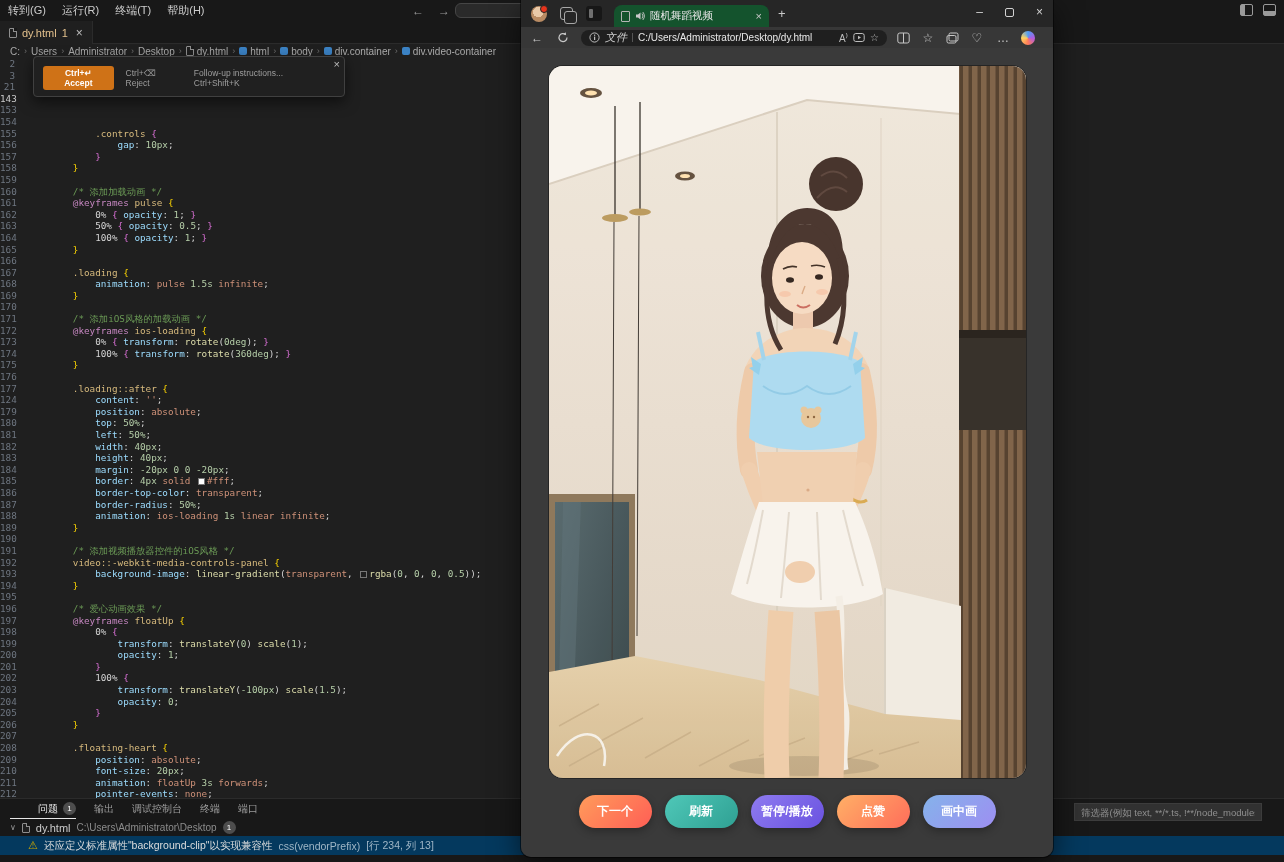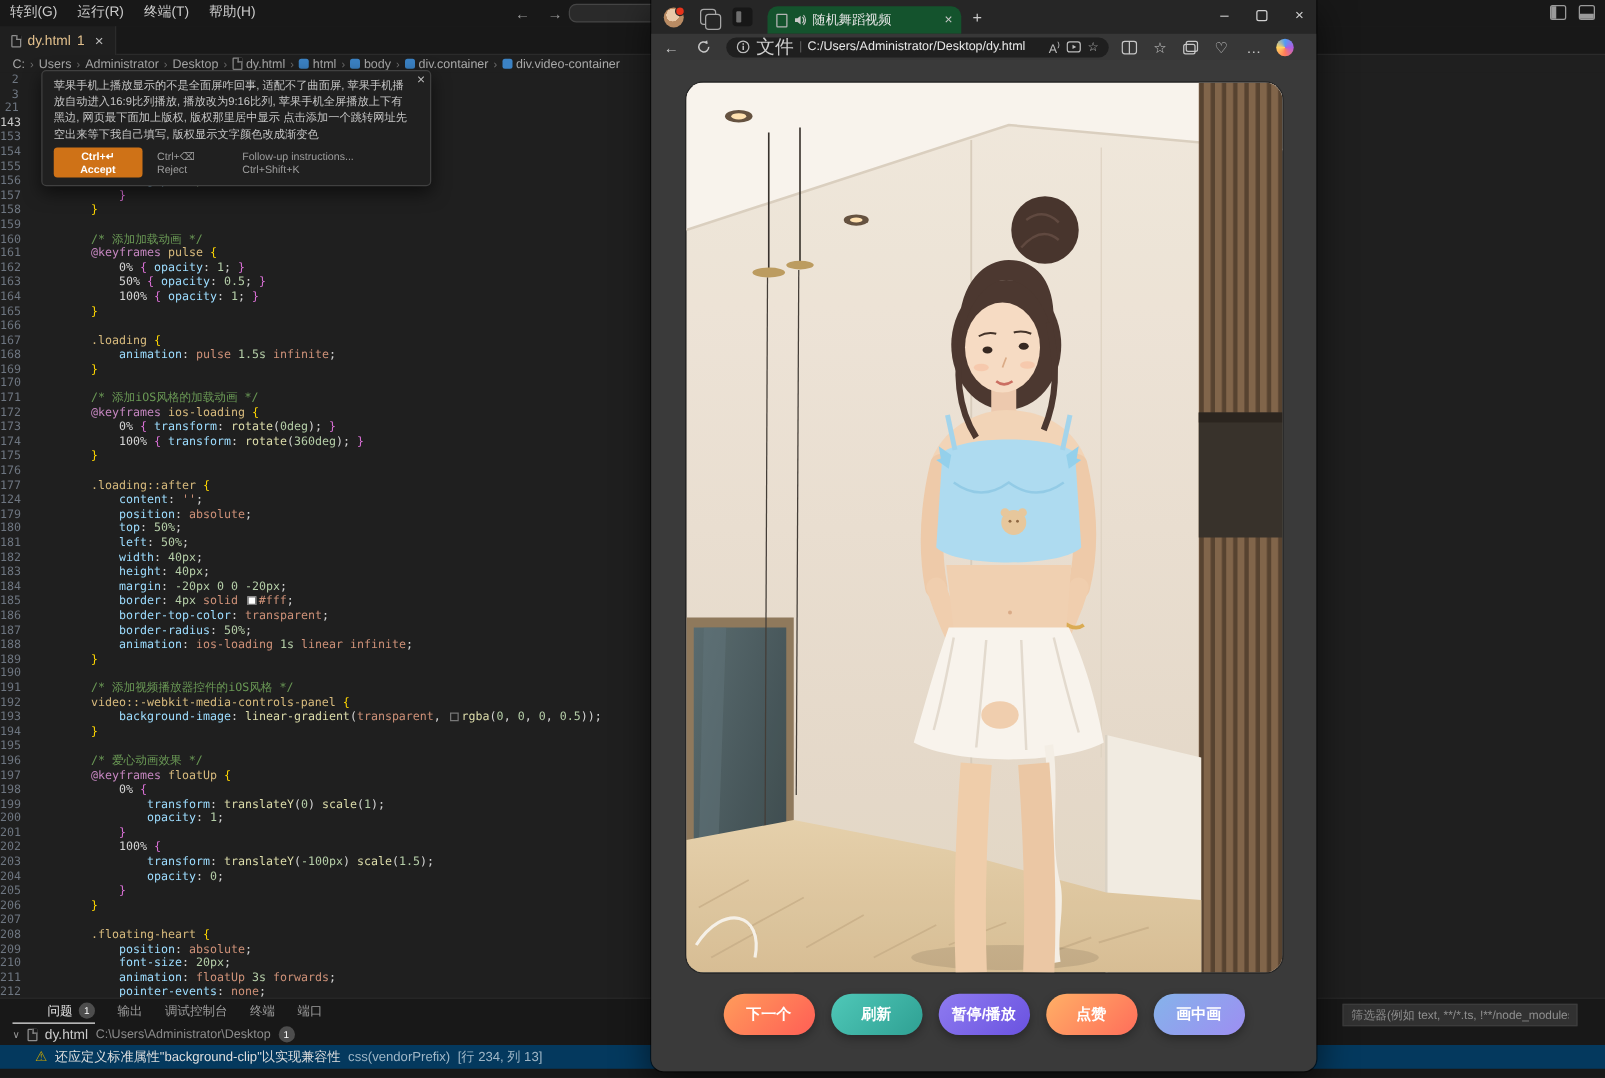--- a/index.html
+++ b/index.html
@@ -93,21 +93,21 @@
   .newtab { margin-left:9px; color:#c9c9c9; font-size:13px; }
   .win-controls { position:absolute; right:10px; top:3px; display:flex; gap:22px; align-items:center; height:18px; }
   .wc { color:#d2d2d2; font-size:12px; line-height:18px; }
   .wc-max { width:9px; height:9px; border:1px solid #d2d2d2; border-radius:2px; }
 
   .btoolbar { position:relative; height:21px; background:#373737; display:flex; align-items:center;
     padding:0 8px; gap:10px; }
   .tool-ic { color:#c8c8c8; font-size:12px; width:16px; text-align:center; flex:none; }
   .pill { height:16px; flex:none; width:306px; background:#1f1f1f; border-radius:9px; display:flex;
     align-items:center; padding:0 8px; gap:5px; }
-  .pill .scheme { color:#cfcfcf; font-size:15px; }
+  .pill .scheme { color:#cfcfcf; font-size:11px;font-style:italic; }
   .pill .div { width:1px; height:9px; background:#555; }
   .pill .url { color:#e8e8e8; font-size:10px; white-space:nowrap; overflow:hidden; flex:1; }
   .pill-ic { color:#bdbdbd; font-size:10px; flex:none; }
   .copilot { width:14px; height:14px; border-radius:50%; flex:none;
     background:conic-gradient(#4e9cf5,#b05ce0,#ff7a59,#ffd25e,#4e9cf5); }
   svg.ic { display:block; }
 
   .bpage { position:absolute; left:0; top:48px; right:0; bottom:0; background:#3a3a3a;
     border-radius:0 0 10px 10px; overflow:hidden; }
   .video-card { position:absolute; left:28px; top:18px; width:477px; height:712px; border-radius:14px;
@@ -250,21 +250,20 @@
       <div class="code-row"><span class="ln">207</span><span></span></div>
       <div class="code-row"><span class="ln">208</span><span><span class="tk-d">        </span><span class="tk-s">.floating-heart</span><span class="tk-d"> </span><span class="tk-b1">{</span></span></div>
       <div class="code-row"><span class="ln">209</span><span><span class="tk-d">            </span><span class="tk-p">position</span><span class="tk-d">: </span><span class="tk-v">absolute</span><span class="tk-d">;</span></span></div>
       <div class="code-row"><span class="ln">210</span><span><span class="tk-d">            </span><span class="tk-p">font-size</span><span class="tk-d">: </span><span class="tk-n">20px</span><span class="tk-d">;</span></span></div>
       <div class="code-row"><span class="ln">211</span><span><span class="tk-d">            </span><span class="tk-p">animation</span><span class="tk-d">: </span><span class="tk-v">floatUp</span><span class="tk-d"> </span><span class="tk-n">3s</span><span class="tk-d"> </span><span class="tk-v">forwards</span><span class="tk-d">;</span></span></div>
       <div class="code-row"><span class="ln">212</span><span><span class="tk-d">            </span><span class="tk-p">pointer-events</span><span class="tk-d">: </span><span class="tk-v">none</span><span class="tk-d">;</span></span></div>
     </div>
 
   <div class="popup">
     <span class="popup-close">×</span>
-    <div class="popup-text">苹果手机上播放显示的不是全面屏咋回事, 适配不了曲面屏, 苹果手机播放自动进入16:9比列播放, 播放改为9:16比列, 苹果手机全屏播放上下有黑边, 网页最下面加上版权, 版权那里居中显示 点击添加一个跳转网址先空出来等下我自己填写, 版权显示文字颜色改成渐变色</div>
     <div class="popup-actions">
       <button class="accept-btn">Ctrl+↵ Accept</button>
       <span>Ctrl+⌫ Reject</span>
       <span>Follow-up instructions... Ctrl+Shift+K</span>
     </div>
   </div>
 
   <div class="panel">
     <div class="panel-tabs" id="paneltabs">
         <span class="panel-tab active">

